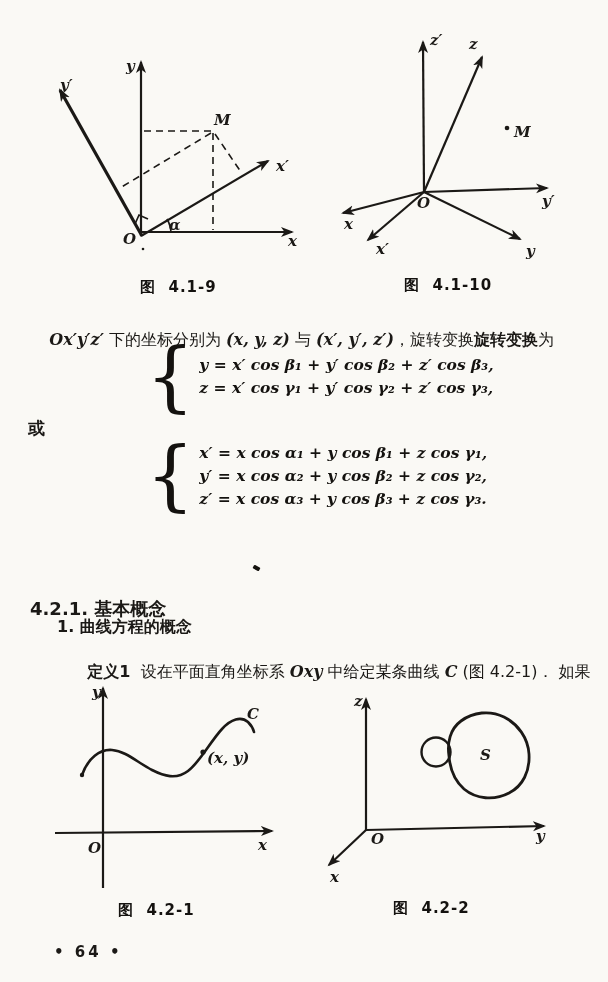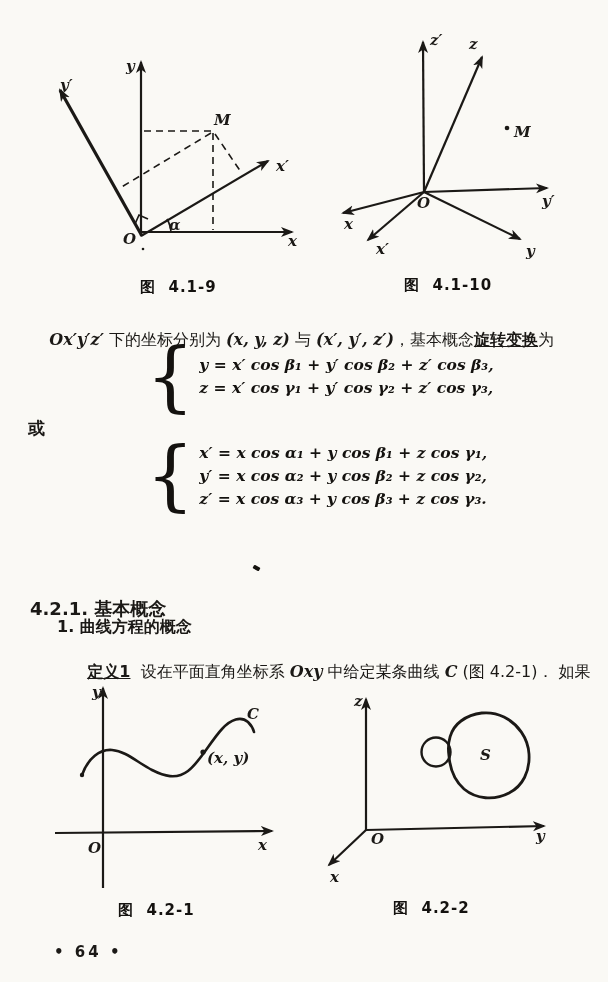--- a/index.html
+++ b/index.html
@@ -15,21 +15,21 @@
   .axis{stroke:#1b1916;stroke-width:2.2;fill:none;}
   .axis-heavy{stroke:#1b1916;stroke-width:3.2;fill:none;}
   .dash{stroke:#1b1916;stroke-width:1.6;fill:none;stroke-dasharray:7 5;}
   .thin{stroke:#1b1916;stroke-width:1.7;fill:none;}
   .curve{stroke:#1b1916;stroke-width:2.6;fill:none;stroke-linecap:round;}
   .cap{
     position:absolute;font-weight:bold;font-size:15px;color:#14120f;
     white-space:pre;letter-spacing:1px;
   }
   .cn{font-size:16px;}
-  .b{font-weight:bold;text-decoration:underline;}
+  .b{font-weight:bold;}
   .math{font-family:"DejaVu Serif",serif;font-style:italic;font-weight:700;}
   .textline{position:absolute;white-space:pre;}
   .eq{
     position:absolute;display:flex;align-items:center;
     font-family:"DejaVu Serif",serif;font-style:italic;font-weight:600;
     font-size:15.5px;color:#14120f;
   }
   .eq .brace{
     font-style:normal;font-weight:400;font-size:76px;line-height:70px;
     margin-right:5px;
@@ -97,21 +97,21 @@
     <text x="542" y="206">y′</text>
     <text x="526" y="256">y</text>
     <text x="344" y="229">x</text>
     <text x="376" y="254">x′</text>
     <text x="514" y="137">M</text>
     <text x="417" y="208">O</text>
   </svg>
   <div class="cap" style="left:404px;top:276px">图  4.1-10</div>
 
   <div class="textline cn" style="left:29px;top:311px;width:566px">
-    <span class="math">Ox′y′z′</span><span> 下的坐标分别为 </span><span class="math">(x, y, z)</span><span> 与 </span><span class="math">(x′, y′, z′)</span><span>，基本概念</span><span class="b">旋转变换</span><span>为</span>
+    <span class="math">Ox′y′z′</span><span> 下的坐标分别为 </span><span class="math">(x, y, z)</span><span> 与 </span><span class="math">(x′, y′, z′)</span><span>，旋转变换</span><span class="b">旋转变换</span><span>为</span>
   </div>
 
   <div class="eq" style="left:146px;top:341px">
     <span class="brace">{</span>
     <div class="lines">
       <div>y = x′ cos β₁ + y′ cos β₂ + z′ cos β₃,</div>
       <div>z = x′ cos γ₁ + y′ cos γ₂ + z′ cos γ₃,</div>
     </div>
   </div>
 

